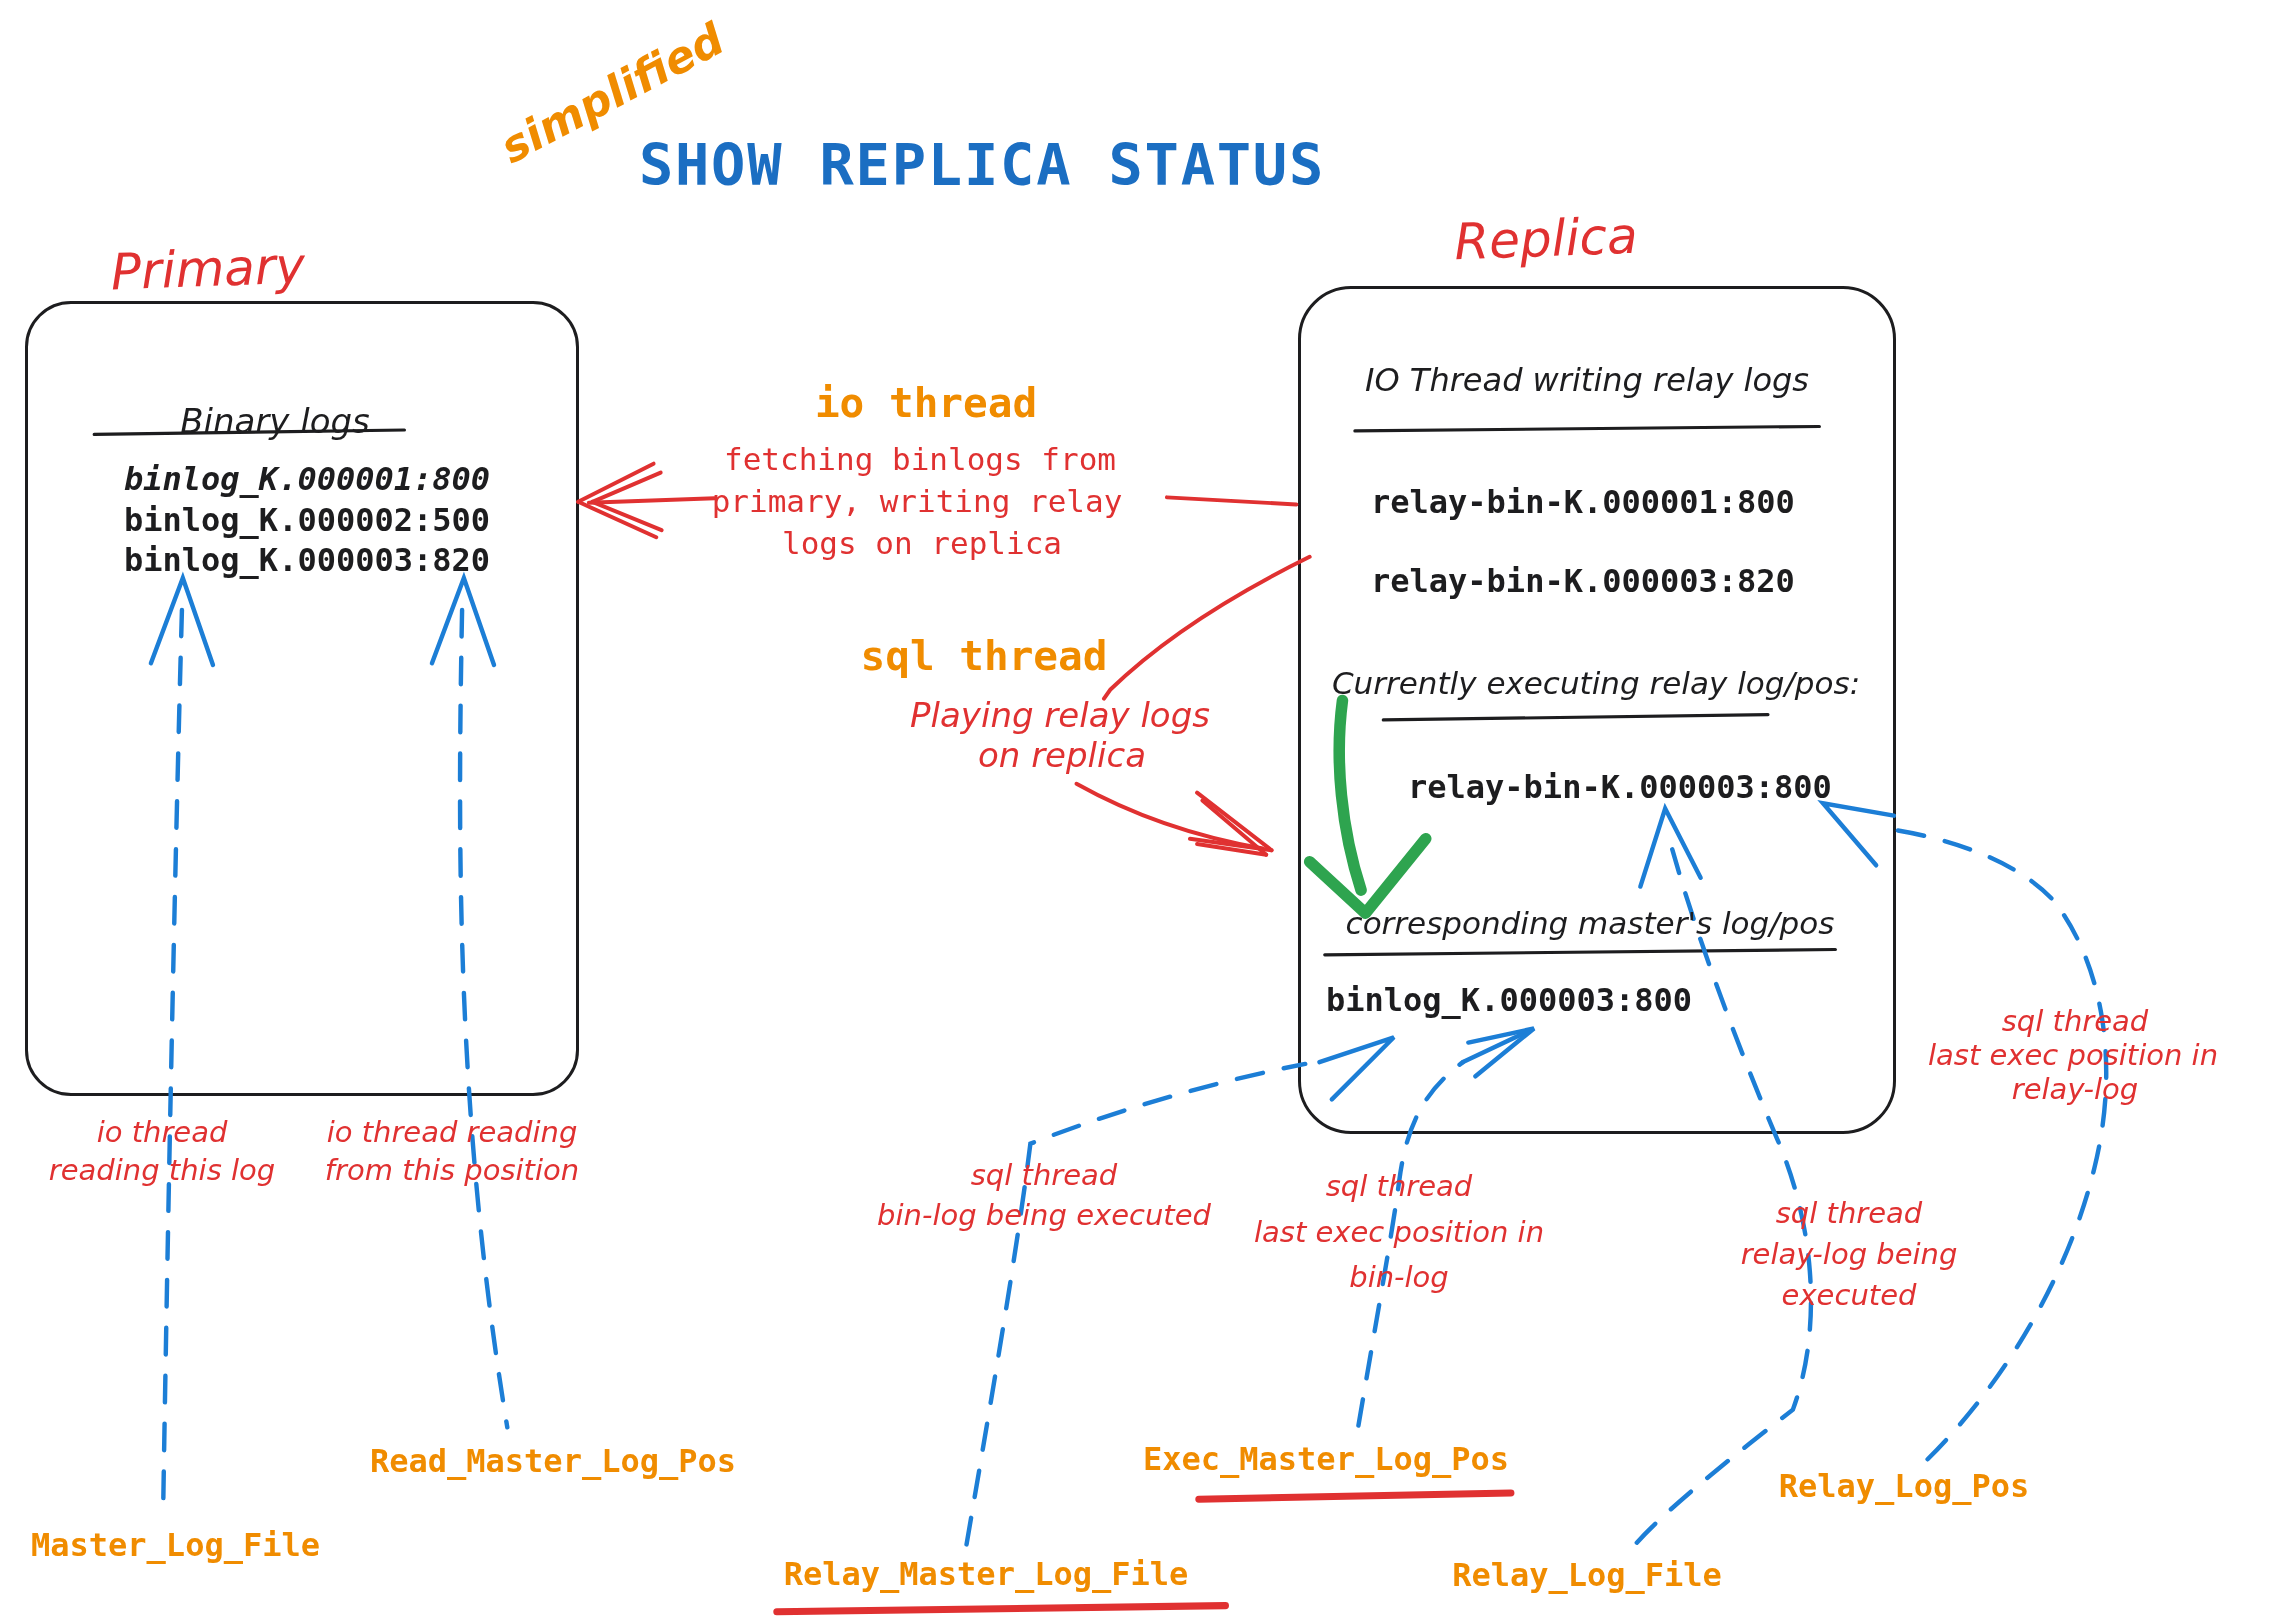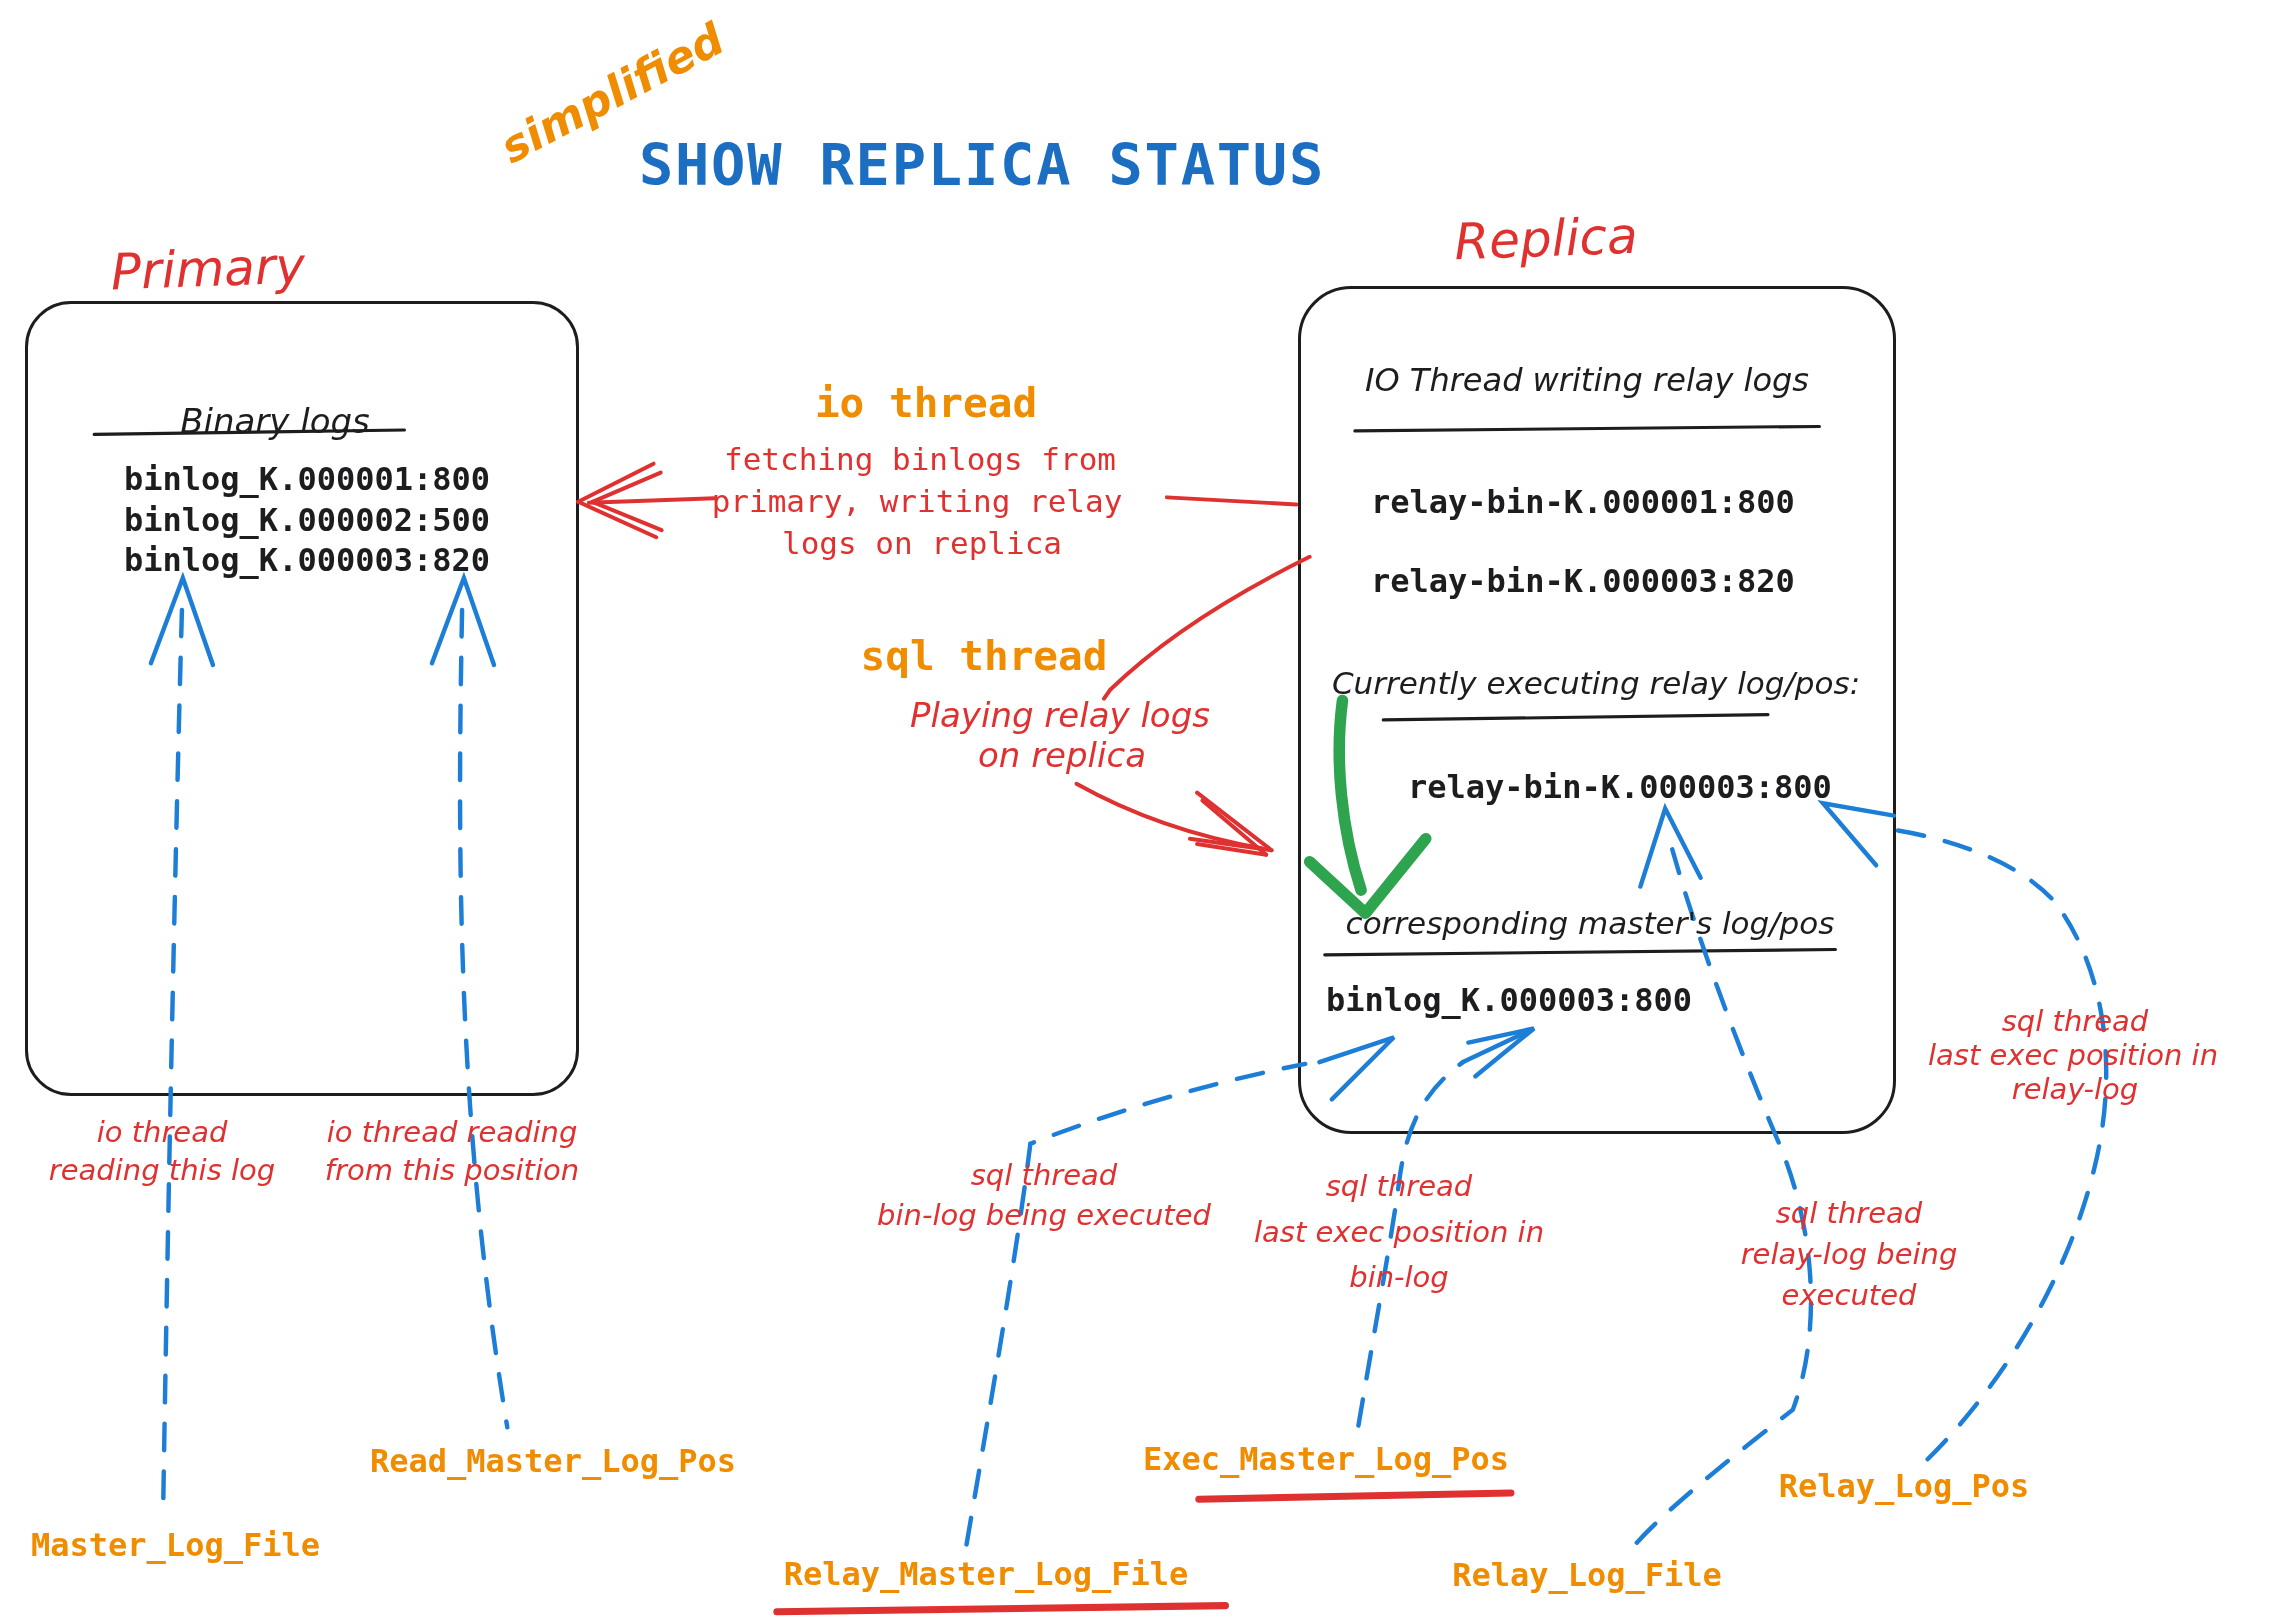--- a/index.html
+++ b/index.html
@@ -94,21 +94,21 @@
       <path stroke-dasharray="30 24" d="M2174 1646 C2262 1558 2332 1440 2362 1318 C2388 1214 2378 1098 2318 1018 C2278 972 2198 944 2122 934"></path>
       <path d="M2136 920 L2056 906 L2116 976"></path>
     </g>
   </svg>
 
   <div class="t orange s50 hw" style="left:612px;top:93px;transform:translate(-50%,-50%) rotate(-28deg);font-weight:bold;">simplified</div>
   <div class="t blue s64 mono-b" style="left:982px;top:165px;">SHOW REPLICA STATUS</div>
 
   <div class="t red s56 hw" style="left:208px;top:269px;transform:translate(-50%,-50%) rotate(-2deg);">Primary</div>
   <div class="t ink s38 hw" style="left:275px;top:401px;margin-top:20px;">Binary logs</div>
-  <div class="tl ink s36 mono-b" style="left:124px;top:479px;">binlog_K.000001:800</div>
+  <div class="tl ink s36 mono-b" style="left:124px;top:479px;font-style:italic;">binlog_K.000001:800</div>
   <div class="tl ink s36 mono-b" style="left:124px;top:520px;">binlog_K.000002:500</div>
   <div class="tl ink s36 mono-b" style="left:124px;top:560px;">binlog_K.000003:820</div>
 
   <div class="t red s56 hw" style="left:1546px;top:239px;transform:translate(-50%,-50%) rotate(-2deg);">Replica</div>
   <div class="t ink s36 hw" style="left:1587px;top:380px;">IO Thread writing relay logs</div>
   <div class="tl ink s36 mono-b" style="left:1371px;top:502px;">relay-bin-K.000001:800</div>
   <div class="tl ink s36 mono-b" style="left:1371px;top:581px;">relay-bin-K.000003:820</div>
   <div class="t ink s35 hw" style="left:1596px;top:683px;">Currently executing relay log/pos:</div>
   <div class="tl ink s36 mono-b" style="left:1408px;top:787px;">relay-bin-K.000003:800</div>
   <div class="t ink s35 hw" style="left:1582px;top:923px;margin-left:8px;">corresponding master's log/pos</div>

